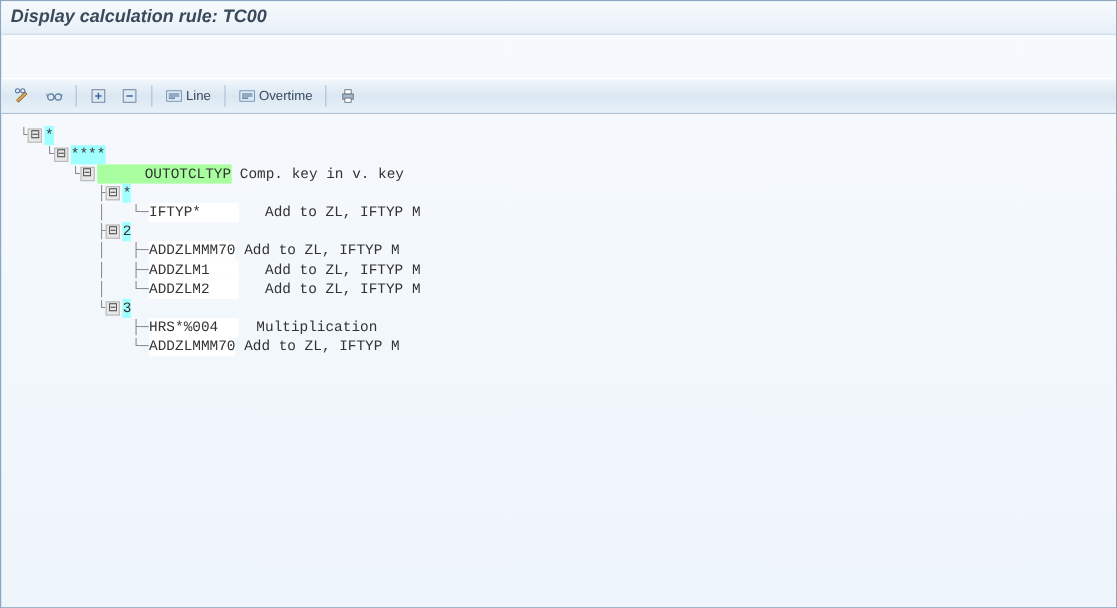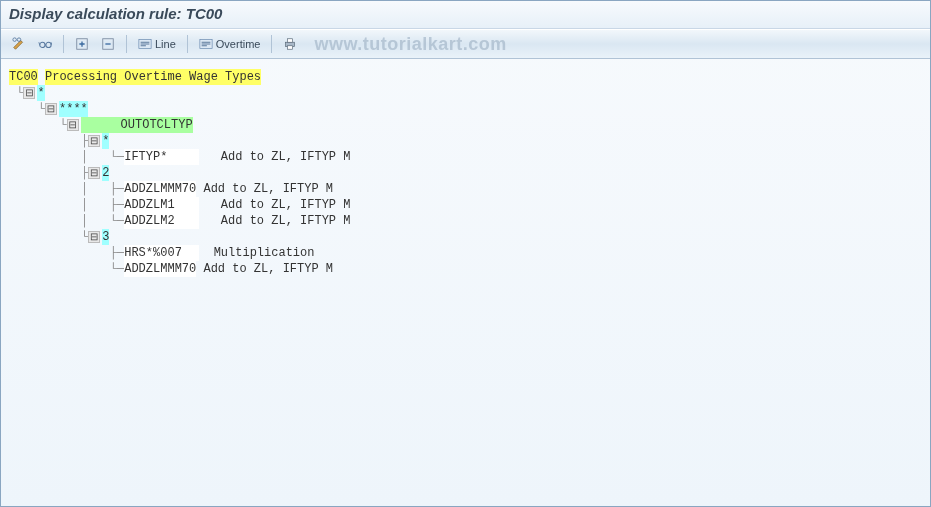--- a/index.html
+++ b/index.html
@@ -25,20 +25,21 @@
     }
     .toolbar {
       background: linear-gradient(to bottom, #f2f7fb 0%, #dae7f2 50%, #e9f2f9 100%);
       border-top: 1px solid #fff;
       border-bottom: 1px solid #b0c3d6;
       padding: 3px 6px;
       display: flex;
       align-items: center;
       gap: 2px;
       height: 30px;
+      margin-top: 36px;
     }
     .tb-btn {
       display: inline-flex;
       align-items: center;
       padding: 2px 4px;
       border: 1px solid transparent;
       border-radius: 2px;
       cursor: pointer;
       gap: 3px;
       min-height: 20px;
@@ -168,48 +169,43 @@
   <div class="tb-sep"></div>
   <div class="tb-btn">
     <span class="icon">
       <svg viewBox="0 0 16 16">
           <rect x="3" y="6" width="10" height="5" fill="#a8b8c8" stroke="#5a6a7a" stroke-width="0.8"></rect>
           <rect x="5" y="2" width="6" height="4" fill="#fff" stroke="#5a6a7a" stroke-width="0.8"></rect>
           <rect x="5" y="10" width="6" height="4" fill="#fff" stroke="#5a6a7a" stroke-width="0.8"></rect>
         </svg>
     </span>
   </div>
-  <span class="watermark">www.tutorialkart.com</span>
 </div>
 
 <div class="content">
 
-  <div class="row">
-    <span class="seg hl-yellow code-font">TC00</span>
-    <span class="seg code-font">&nbsp;</span>
-    <span class="seg hl-yellow code-font">Processing Overtime Wage Types</span>
-  </div>
 
   <div class="row">
     <span class="tree-part">&nbsp;└</span>
     <span class="node-e">⊟</span>
     <span class="seg hl-cyan code-font">*</span>
   </div>
 
   <div class="row">
     <span class="tree-part">&nbsp;&nbsp;&nbsp;&nbsp;└</span>
     <span class="node-e">⊟</span>
     <span class="seg hl-cyan code-font">****</span>
   </div>
 
   <div class="row">
     <span class="tree-part">&nbsp;&nbsp;&nbsp;&nbsp;&nbsp;&nbsp;&nbsp;└</span>
     <span class="node-e">⊟</span>
     <span class="seg hl-green code-font">OUTOTCLTYP</span>
     <span class="seg code-font">&nbsp;</span>
+    <span class="seg code-font">Comp. key in v. key</span>
   </div>
 
   <div class="row">
     <span class="tree-part">&nbsp;&nbsp;&nbsp;&nbsp;&nbsp;&nbsp;&nbsp;&nbsp;&nbsp;&nbsp;├</span>
     <span class="node-e">⊟</span>
     <span class="seg hl-cyan code-font">*</span>
   </div>
   <div class="row">
     <span class="tree-part">&nbsp;&nbsp;&nbsp;&nbsp;&nbsp;&nbsp;&nbsp;&nbsp;&nbsp;&nbsp;│&nbsp;&nbsp;&nbsp;└─</span>
     <span class="seg white-box code-font" style="min-width:75px">IFTYP*</span>
@@ -241,21 +237,21 @@
     <span class="seg code-font">Add to ZL, IFTYP M</span>
   </div>
 
   <div class="row">
     <span class="tree-part">&nbsp;&nbsp;&nbsp;&nbsp;&nbsp;&nbsp;&nbsp;&nbsp;&nbsp;&nbsp;└</span>
     <span class="node-e">⊟</span>
     <span class="seg hl-cyan code-font">3</span>
   </div>
   <div class="row">
     <span class="tree-part">&nbsp;&nbsp;&nbsp;&nbsp;&nbsp;&nbsp;&nbsp;&nbsp;&nbsp;&nbsp;&nbsp;&nbsp;&nbsp;&nbsp;├─</span>
-    <span class="seg white-box code-font" style="min-width:75px">HRS*%007</span>
+    <span class="seg white-box code-font" style="min-width:75px">HRS*%004</span>
     <span class="seg code-font">&nbsp;&nbsp;</span>
     <span class="seg code-font">Multiplication</span>
   </div>
   <div class="row">
     <span class="tree-part">&nbsp;&nbsp;&nbsp;&nbsp;&nbsp;&nbsp;&nbsp;&nbsp;&nbsp;&nbsp;&nbsp;&nbsp;&nbsp;&nbsp;└─</span>
     <span class="seg white-box code-font">ADDZLMMM70</span>
     <span class="seg code-font">&nbsp;</span>
     <span class="seg code-font">Add to ZL, IFTYP M</span>
   </div>
 

